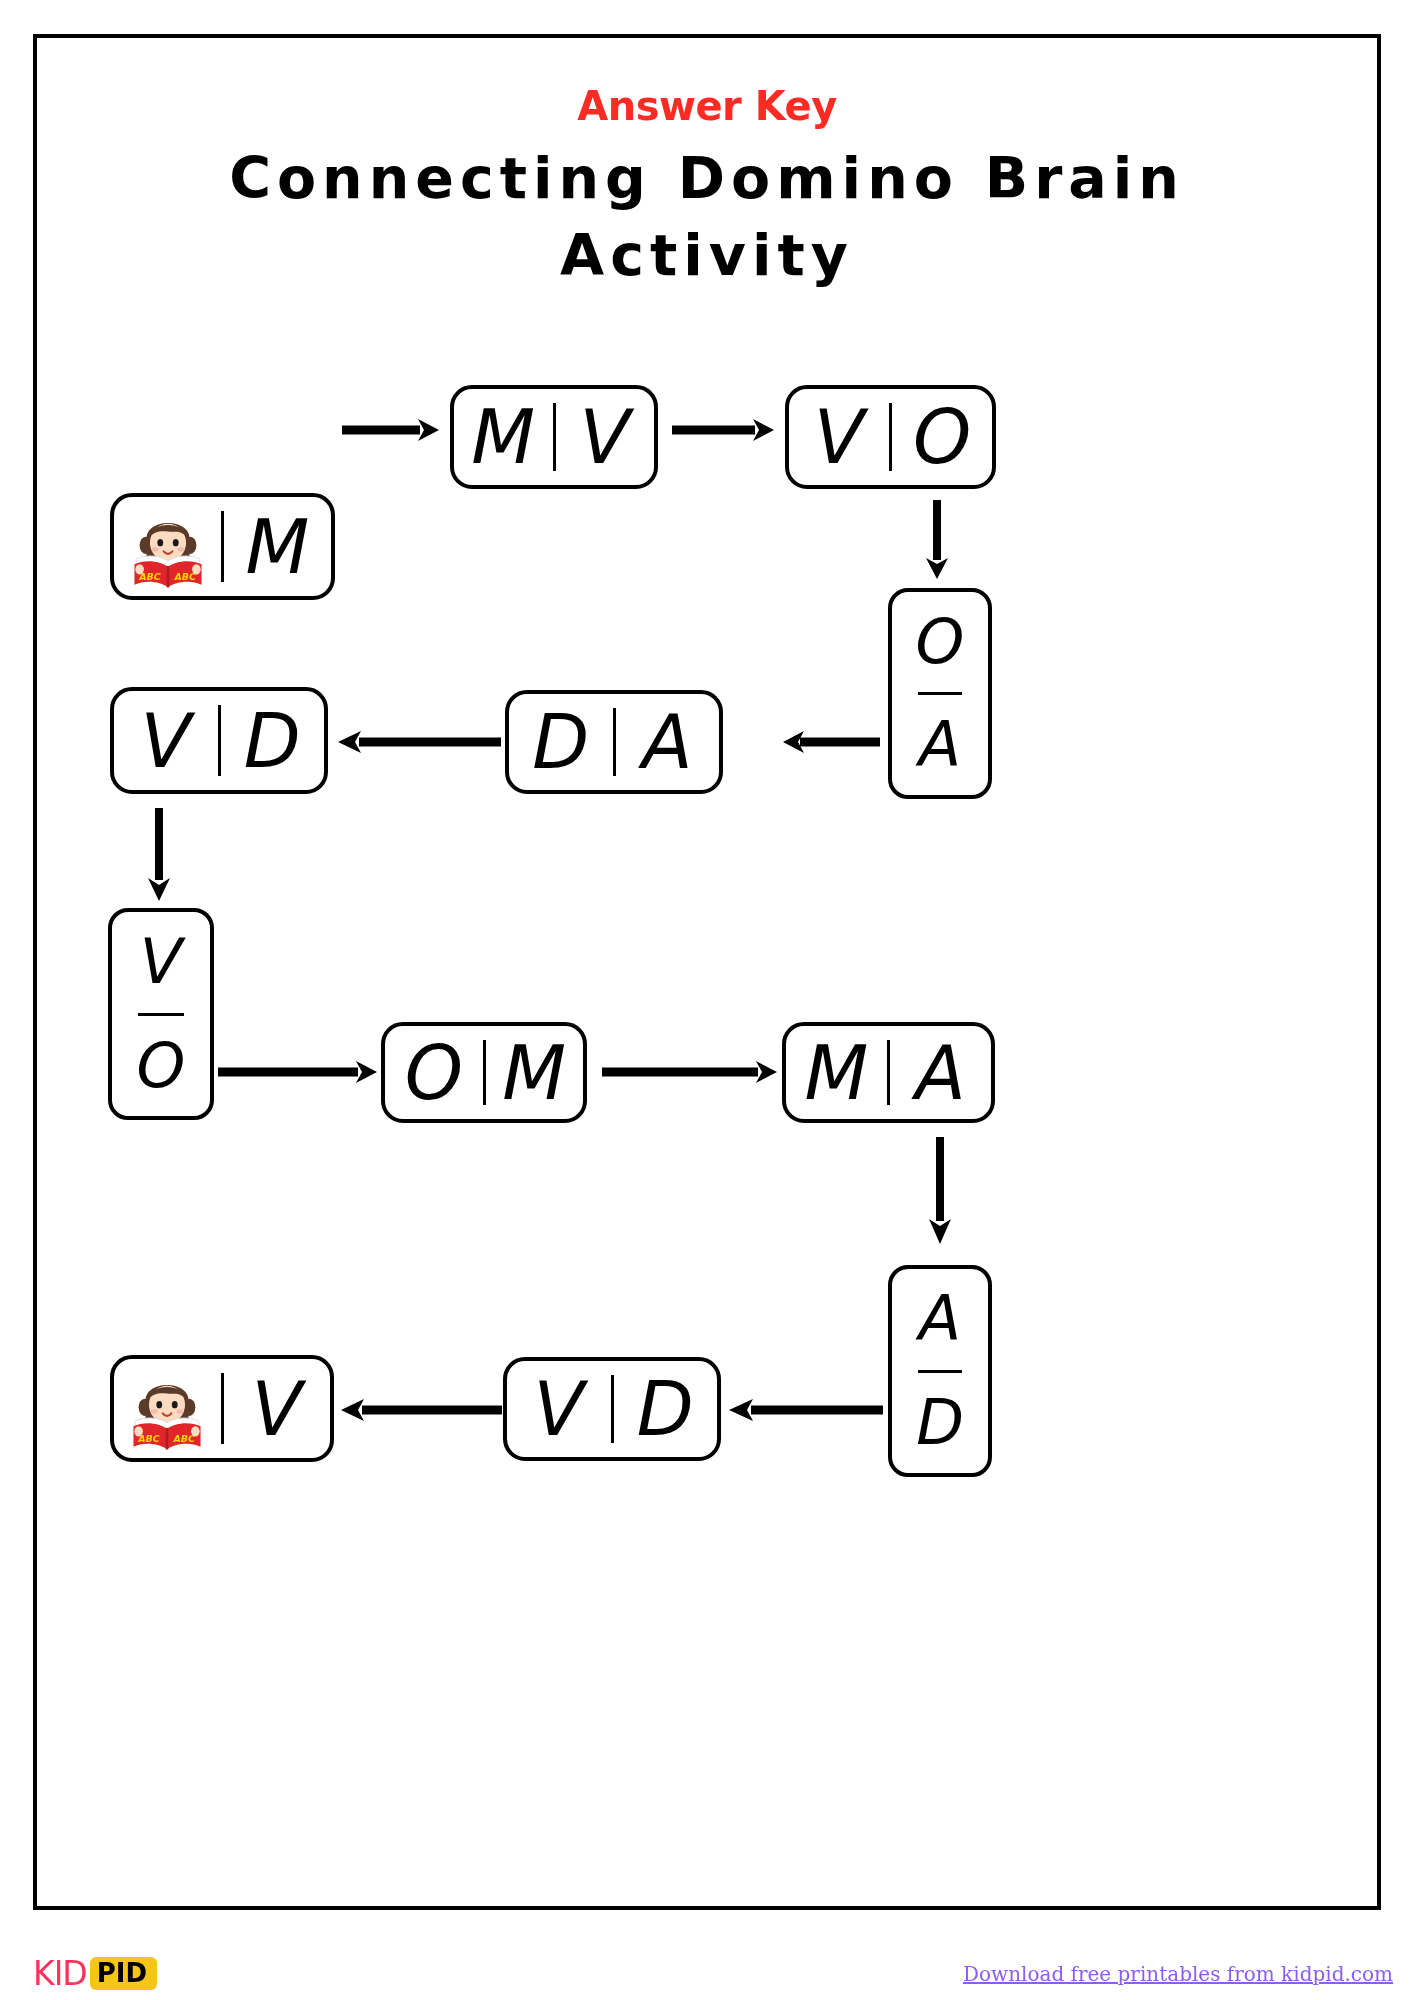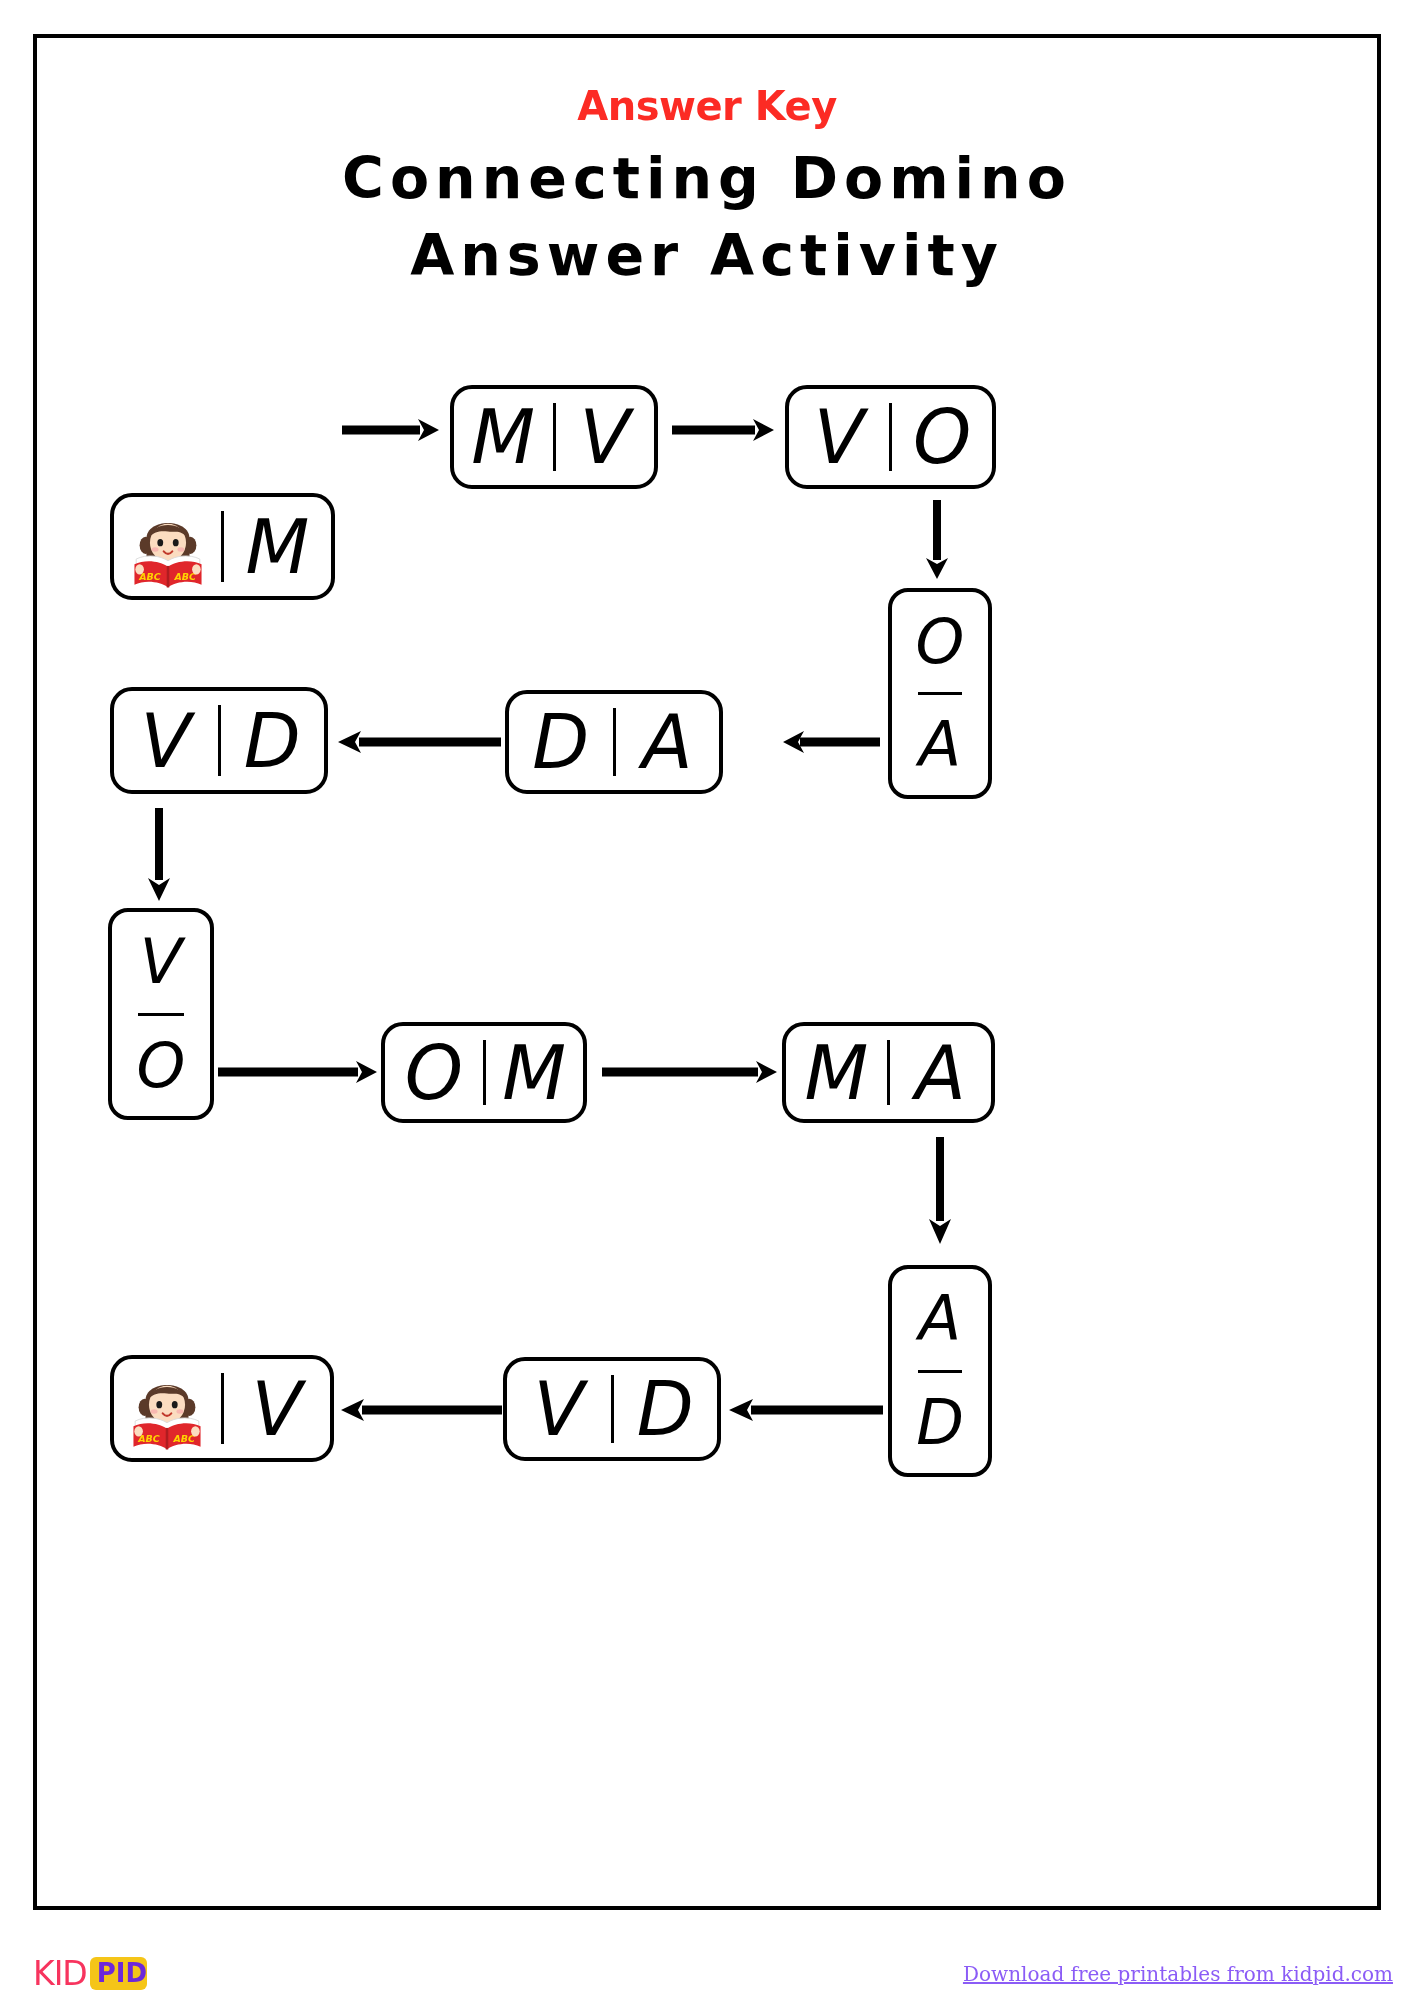--- a/index.html
+++ b/index.html
@@ -130,24 +130,24 @@
     font-size: 33px;
     font-weight: normal;
     color: #f7345e;
     letter-spacing: -1px;
     line-height: 1;
   }
   #logo-pid {
     font-family: "DejaVu Sans", sans-serif;
     font-size: 26px;
     font-weight: bold;
-    color: #6d28d9;
+    color: #000000;
     background: #f5c518;
     border-radius: 6px;
-    padding: 3px 0 4px 7px;
+    padding: 3px 10px 4px 7px;
     margin-left: 3px;
     letter-spacing: 0px;
     line-height: 1;
   }
   #footer-note {
     position: absolute;
     right: 21px;
     top: 1962px;
     font-family: "DejaVu Serif", serif;
     font-size: 20px;
@@ -155,21 +155,21 @@
     text-decoration: underline;
     white-space: nowrap;
   }
 </style>
 </head>
 <body>
 
 <div id="page-frame"></div>
 
 <div id="answer-key">Answer Key</div>
-<div id="worksheet-title">Connecting Domino Answer Activity</div>
+<div id="worksheet-title">Connecting Domino Brain Activity</div>
 
 <svg width="0" height="0" style="position:absolute" aria-hidden="true">
   <defs>
     <g id="reader-glyph">
 
       <path d="M18 40 C18 16, 68 16, 68 40 L68 62 L18 62 Z" fill="#5b3a29"></path>
 
       <ellipse cx="17" cy="48" rx="7" ry="10" fill="#5b3a29"></ellipse>
       <ellipse cx="69" cy="48" rx="7" ry="10" fill="#5b3a29"></ellipse>
 

